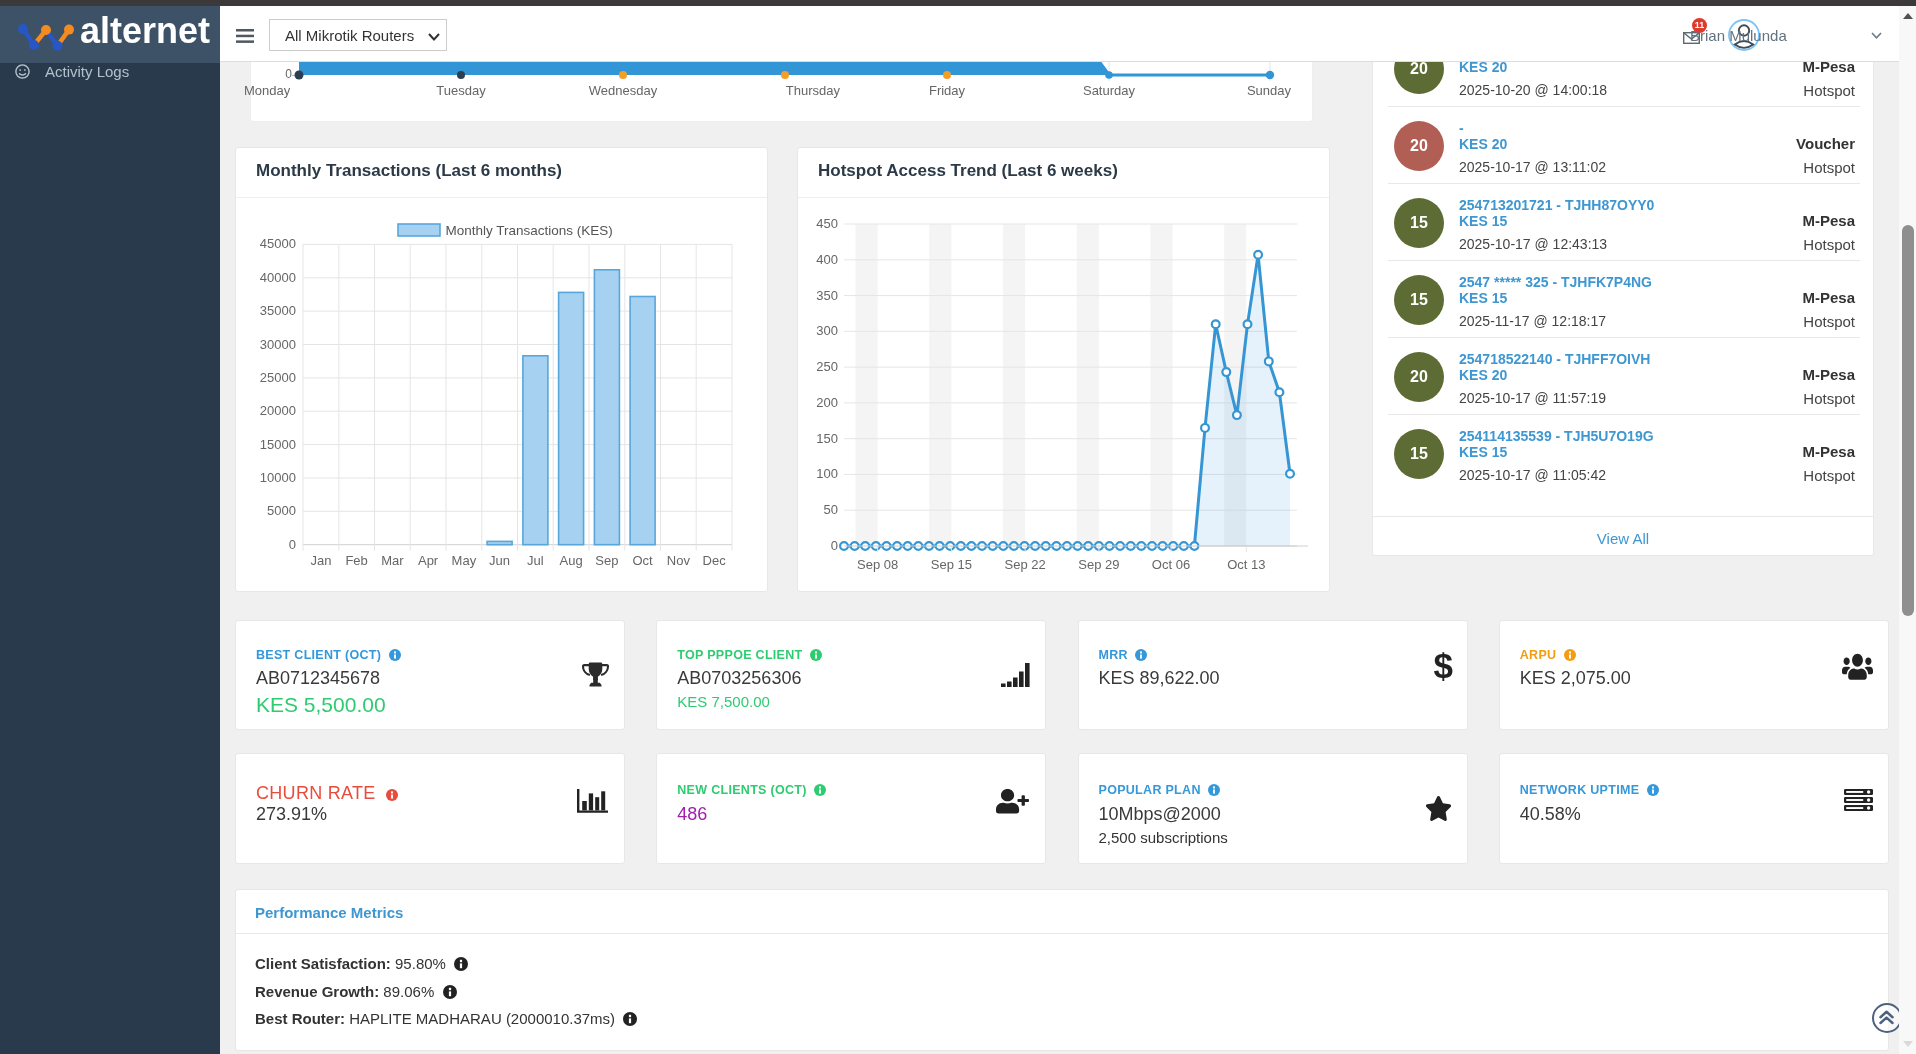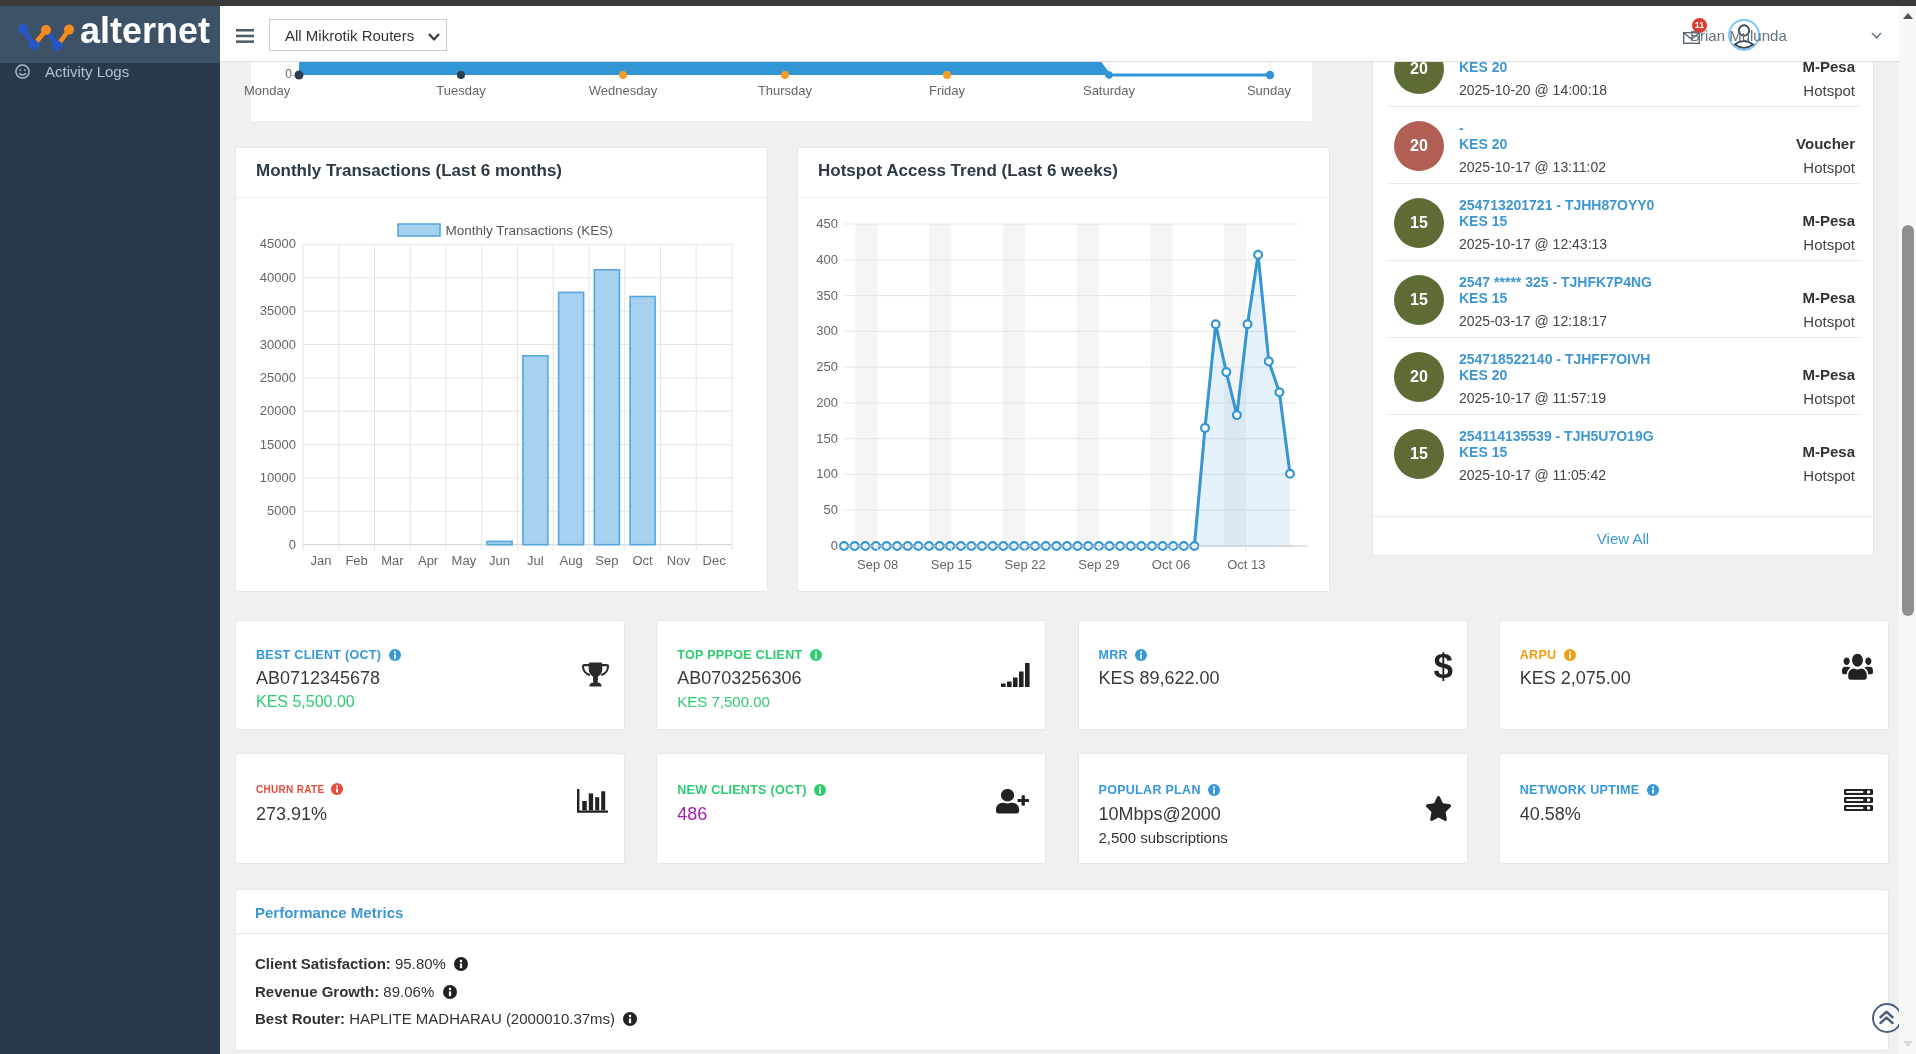--- a/index.html
+++ b/index.html
@@ -20,21 +20,21 @@
         <circle cx="372" cy="44" r="4" fill="#f59e27"></circle>
         <circle cx="534" cy="44" r="4" fill="#f59e27"></circle>
         <circle cx="696" cy="44" r="4" fill="#f59e27"></circle>
         <circle cx="858" cy="44" r="3.8" fill="#3295d6"></circle>
         <circle cx="1019" cy="44" r="4.2" fill="#3295d6"></circle>
       </svg>
       <div class="abs" style="right:1020px;top:36px;font-size:12px;color:#666">0</div>
       <div class="abs" style="left:-7px;top:52px;width:110px;font-size:13px;color:#666">Monday</div>
       <div class="abs" style="left:155px;top:52px;width:110px;text-align:center;font-size:13px;color:#666">Tuesday</div>
       <div class="abs" style="left:317px;top:52px;width:110px;text-align:center;font-size:13px;color:#666">Wednesday</div>
-      <div class="abs" style="left:479px;top:52px;width:110px;text-align:center;font-size:13px;color:#666">Thursday</div>
+      <div class="abs" style="left:479px;top:52px;width:110px;text-align:right;font-size:13px;color:#666">Thursday</div>
       <div class="abs" style="left:641px;top:52px;width:110px;text-align:center;font-size:13px;color:#666">Friday</div>
       <div class="abs" style="left:803px;top:52px;width:110px;text-align:center;font-size:13px;color:#666">Saturday</div>
       <div class="abs" style="left:963px;top:52px;width:110px;text-align:center;font-size:13px;color:#666">Sunday</div>
     </div>
     <div class="card" style="left:235px;top:147px;width:533px;height:445px">
       <div class="abs" style="left:20px;top:13px;font-size:17px;font-weight:bold;color:#2c3a47">Monthly Transactions (Last 6 months)</div>
       <div class="abs" style="left:0;top:49px;width:531px;border-top:1px solid #eee"></div>
       <svg width="531" height="443" viewBox="0 0 531 443" style="position:absolute;left:0;top:0">
         <line x1="67.0" y1="96.4" x2="496.0" y2="96.4" stroke="#e5e5e5" stroke-width="1"></line>
         <line x1="67.0" y1="129.8" x2="496.0" y2="129.8" stroke="#e5e5e5" stroke-width="1"></line>
@@ -198,21 +198,21 @@
       <div class="abs" style="left:21px;top:177.0px;width:50px;height:50px;border-radius:50%;background:#5d6b34;color:#fff;font-weight:bold;font-size:16px;text-align:center;line-height:50px">15</div>
       <div class="abs" style="left:86px;top:175.5px;font-size:14px;font-weight:bold;color:#3e97d1">254713201721 - TJHH87OYY0</div>
       <div class="abs" style="left:86px;top:191.5px;font-size:14px;font-weight:bold;color:#3e97d1">KES 15</div>
       <div class="abs" style="left:86px;top:214.5px;font-size:14px;color:#444">2025-10-17 @ 12:43:13</div>
       <div class="abs" style="right:18px;top:190.5px;font-size:15px;font-weight:bold;color:#333">M-Pesa</div>
       <div class="abs" style="right:18px;top:214.5px;font-size:15px;color:#444">Hotspot</div>
       <div class="abs" style="left:15px;top:238.5px;width:472px;border-top:1px solid #e8e8e8"></div>
       <div class="abs" style="left:21px;top:254.0px;width:50px;height:50px;border-radius:50%;background:#5d6b34;color:#fff;font-weight:bold;font-size:16px;text-align:center;line-height:50px">15</div>
       <div class="abs" style="left:86px;top:252.5px;font-size:14px;font-weight:bold;color:#3e97d1">2547 ***** 325 - TJHFK7P4NG</div>
       <div class="abs" style="left:86px;top:268.5px;font-size:14px;font-weight:bold;color:#3e97d1">KES 15</div>
-      <div class="abs" style="left:86px;top:291.5px;font-size:14px;color:#444">2025-03-17 @ 12:18:17</div>
+      <div class="abs" style="left:86px;top:291.5px;font-size:14px;color:#444">2025-11-17 @ 12:18:17</div>
       <div class="abs" style="right:18px;top:267.5px;font-size:15px;font-weight:bold;color:#333">M-Pesa</div>
       <div class="abs" style="right:18px;top:291.5px;font-size:15px;color:#444">Hotspot</div>
       <div class="abs" style="left:15px;top:315.5px;width:472px;border-top:1px solid #e8e8e8"></div>
       <div class="abs" style="left:21px;top:331.0px;width:50px;height:50px;border-radius:50%;background:#5d6b34;color:#fff;font-weight:bold;font-size:16px;text-align:center;line-height:50px">20</div>
       <div class="abs" style="left:86px;top:329.5px;font-size:14px;font-weight:bold;color:#3e97d1">254718522140 - TJHFF7OIVH</div>
       <div class="abs" style="left:86px;top:345.5px;font-size:14px;font-weight:bold;color:#3e97d1">KES 20</div>
       <div class="abs" style="left:86px;top:368.5px;font-size:14px;color:#444">2025-10-17 @ 11:57:19</div>
       <div class="abs" style="right:18px;top:344.5px;font-size:15px;font-weight:bold;color:#333">M-Pesa</div>
       <div class="abs" style="right:18px;top:368.5px;font-size:15px;color:#444">Hotspot</div>
       <div class="abs" style="left:15px;top:392.5px;width:472px;border-top:1px solid #e8e8e8"></div>
@@ -225,21 +225,21 @@
       <div class="abs" style="left:0;top:494.8px;width:500px;border-top:1px solid #e8e8e8"></div>
       <div class="abs" style="left:0;top:509px;width:500px;text-align:center;font-size:15px;color:#3e97d1">View All</div>
     </div>
     <div class="card" style="left:235px;top:620px;width:390.2px;height:110px">
       <div class="abs" style="left:20px;top:27px;font-size:12.5px;font-weight:bold;letter-spacing:0.3px;color:#3498db;white-space:nowrap">BEST CLIENT (OCT)&nbsp; <svg width="12" height="12" viewBox="0 0 14 14" style="vertical-align:-2px">
           <circle cx="7" cy="7" r="7" fill="#3498db"></circle>
           <rect x="5.9" y="2.8" width="2.2" height="2.4" fill="#fff"></rect>
           <rect x="5.9" y="6.4" width="2.2" height="4.8" fill="#fff"></rect>
         </svg></div>
       <div class="abs" style="left:20px;top:47px;font-size:18px;color:#3a3a3a">AB0712345678</div>
-      <div class="abs" style="left:20px;top:72px;font-size:16px;color:#2ecc71">KES 5,500.00</div>
+      <div class="abs" style="left:20px;top:72px;font-size:21px;color:#2ecc71">KES 5,500.00</div>
       <div class="abs" style="left:346px;top:41px"><svg width="27" height="25" viewBox="0 0 27 25">
           <path d="M8 0.6 h11 a1.3 1.3 0 0 1 1.3 1.3 v5.1 c0 3.8 -2.2 6.6 -4.4 7.7 l0 3.3 h-4.8 l0 -3.3 c-2.2 -1.1 -4.4 -3.9 -4.4 -7.7 v-5.1 a1.3 1.3 0 0 1 1.3 -1.3 z" fill="#2b2b2b"></path>
           <path d="M7.2 3.1 H2.1 c-0.6 0 -1.1 0.5 -1.1 1.1 c0 4.4 2.9 8 6.9 8.9 M19.8 3.1 h5.1 c0.6 0 1.1 0.5 1.1 1.1 c0 4.4 -2.9 8 -6.9 8.9" stroke="#2b2b2b" stroke-width="2.1" fill="none"></path>
           <rect x="11.2" y="16.5" width="4.6" height="5" fill="#2b2b2b"></rect>
           <path d="M9.2 20.8 h8.6 l1.7 2.3 v1.5 h-12 v-1.5 z" fill="#2b2b2b"></path>
         </svg></div>
     </div>
     <div class="card" style="left:656.3px;top:620px;width:390.2px;height:110px">
       <div class="abs" style="left:20px;top:27px;font-size:12.5px;font-weight:bold;letter-spacing:0.3px;color:#2ecc71;white-space:nowrap">TOP PPPOE CLIENT&nbsp; <svg width="12" height="12" viewBox="0 0 14 14" style="vertical-align:-2px">
           <circle cx="7" cy="7" r="7" fill="#2ecc71"></circle>
@@ -272,21 +272,21 @@
           <circle cx="7" cy="7" r="7" fill="#f39c12"></circle>
           <rect x="5.9" y="2.8" width="2.2" height="2.4" fill="#fff"></rect>
           <rect x="5.9" y="6.4" width="2.2" height="4.8" fill="#fff"></rect>
         </svg></div>
       <div class="abs" style="left:20px;top:47px;font-size:18px;color:#3a3a3a">KES 2,075.00</div>
       <div class="abs" style="left:342px;top:31px"><svg width="31" height="29.5" viewBox="0 0 640 512" preserveAspectRatio="none">
           <path fill="#222" d="M96 224c35.3 0 64-28.7 64-64s-28.7-64-64-64-64 28.7-64 64 28.7 64 64 64zm448 0c35.3 0 64-28.7 64-64s-28.7-64-64-64-64 28.7-64 64 28.7 64 64 64zm32 32h-64c-17.6 0-33.5 7.1-45.1 18.6 40.3 22.1 68.9 62 75.1 109.4h66c17.7 0 32-14.3 32-32v-32c0-35.3-28.7-64-64-64zm-256 0c61.9 0 112-50.1 112-112S381.9 32 320 32 208 82.1 208 144s50.1 112 112 112zm76.8 32h-8.3c-20.8 10-43.9 16-68.5 16s-47.6-6-68.5-16h-8.3C179.6 288 128 339.6 128 403.2V432c0 26.5 21.5 48 48 48h288c26.5 0 48-21.5 48-48v-28.8c0-63.6-51.6-115.2-115.2-115.2zm-223.7-13.4C161.5 263.1 145.6 256 128 256H64c-35.3 0-64 28.7-64 64v32c0 17.7 14.3 32 32 32h65.9c6.3-47.4 34.9-87.3 75.2-109.4z"></path>
         </svg></div>
     </div>
     <div class="card" style="left:235px;top:753px;width:390.2px;height:111px">
-      <div class="abs" style="left:20px;top:29px;font-size:10px;font-weight:bold;letter-spacing:0.3px;color:#e74c3c;white-space:nowrap">CHURN RATE&nbsp; <svg width="12" height="12" viewBox="0 0 14 14" style="vertical-align:-2px">
+      <div class="abs" style="left:20px;top:29px;font-size:18px;font-weight:normal;letter-spacing:0.3px;color:#e74c3c;white-space:nowrap">CHURN RATE&nbsp; <svg width="12" height="12" viewBox="0 0 14 14" style="vertical-align:-2px">
           <circle cx="7" cy="7" r="7" fill="#e74c3c"></circle>
           <rect x="5.9" y="2.8" width="2.2" height="2.4" fill="#fff"></rect>
           <rect x="5.9" y="6.4" width="2.2" height="4.8" fill="#fff"></rect>
         </svg></div>
       <div class="abs" style="left:20px;top:50px;font-size:18px;color:#3a3a3a">273.91%</div>
       <div class="abs" style="left:341px;top:34px"><svg width="32" height="25" viewBox="0 0 32 25">
           <path d="M1.2 1 L1.2 23.6 L31 23.6" stroke="#222" stroke-width="2.4" fill="none"></path>
           <rect x="5.2" y="13" width="4.6" height="9.4" fill="#222"></rect>
           <rect x="11.8" y="5.4" width="4.3" height="17" fill="#222"></rect>
           <rect x="18.2" y="9.2" width="4" height="13.2" fill="#222"></rect>

